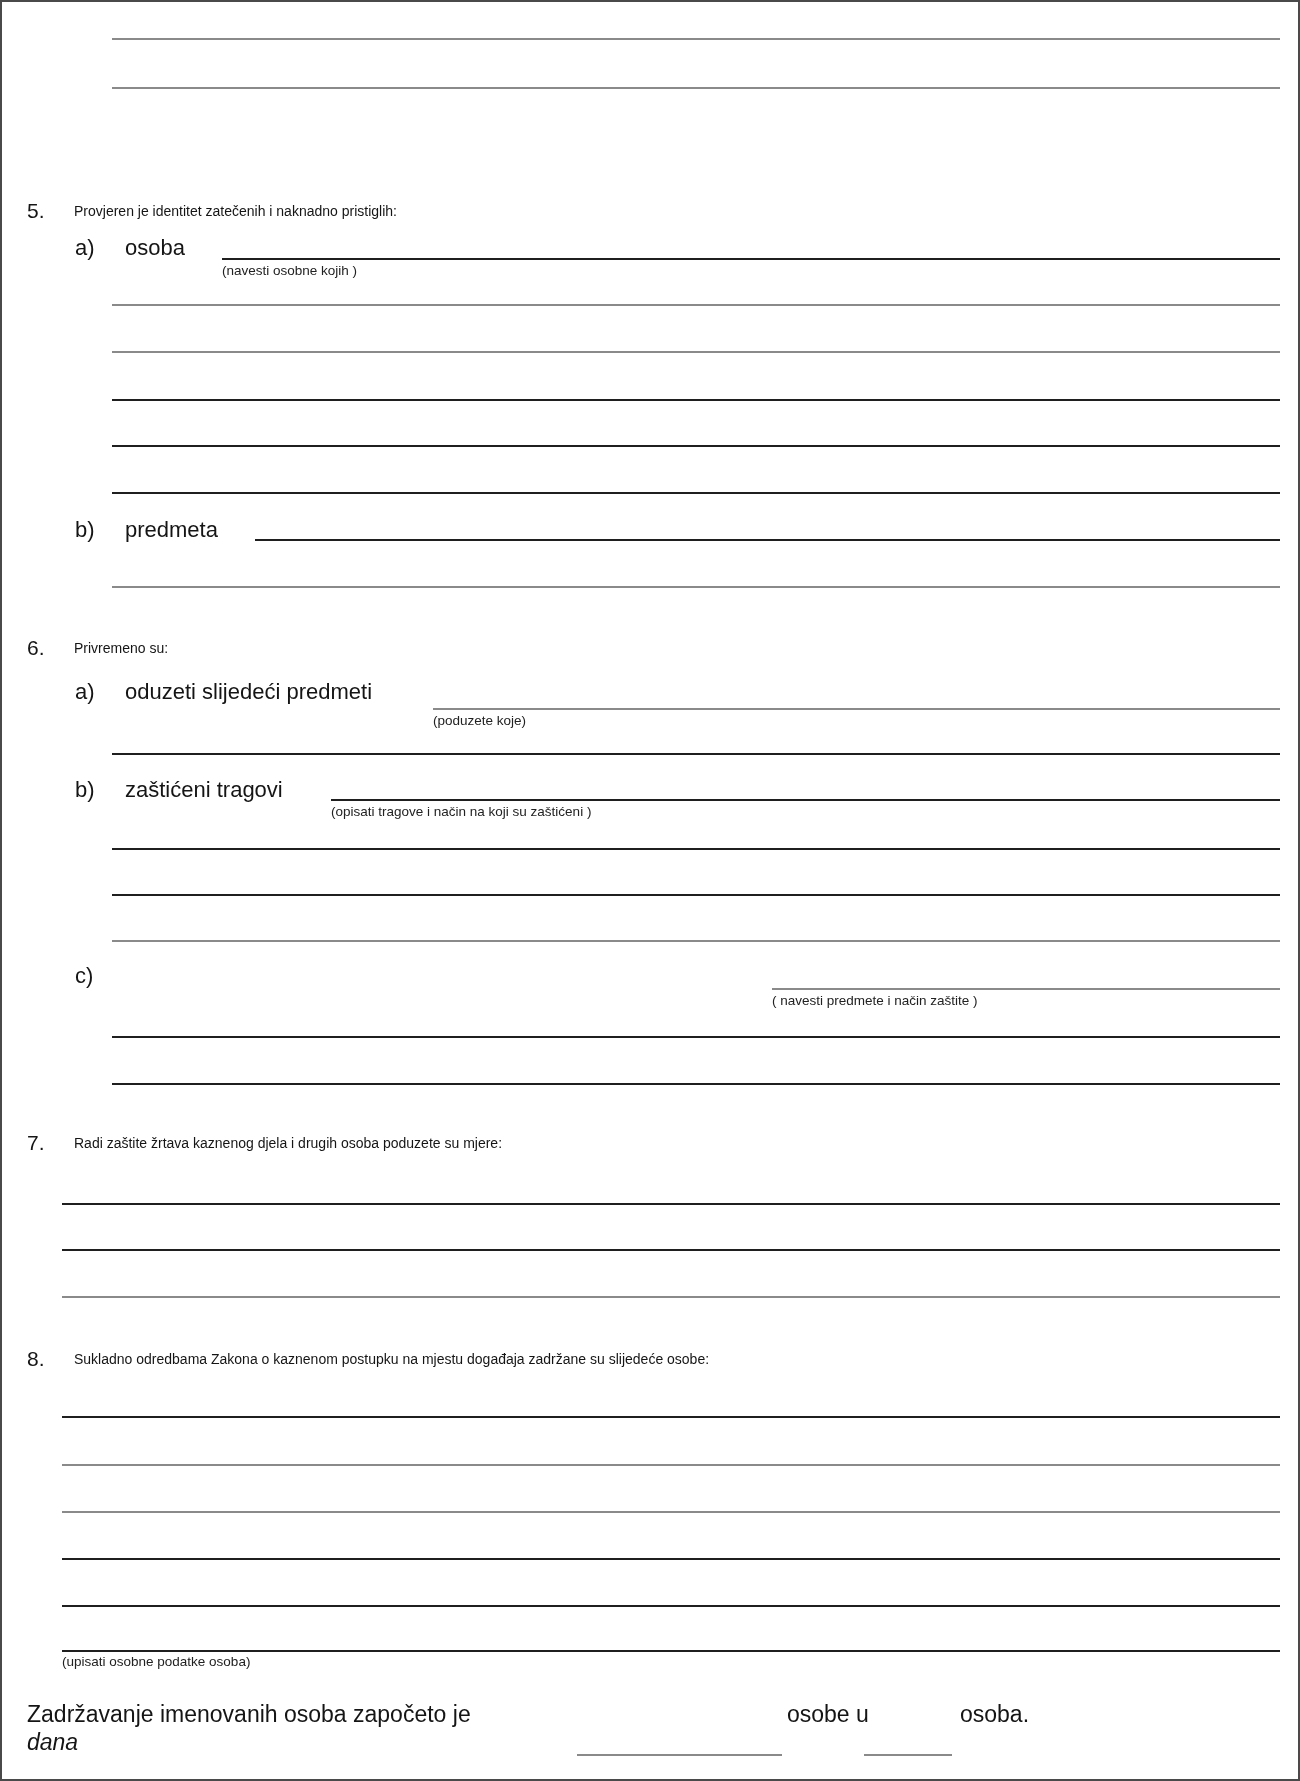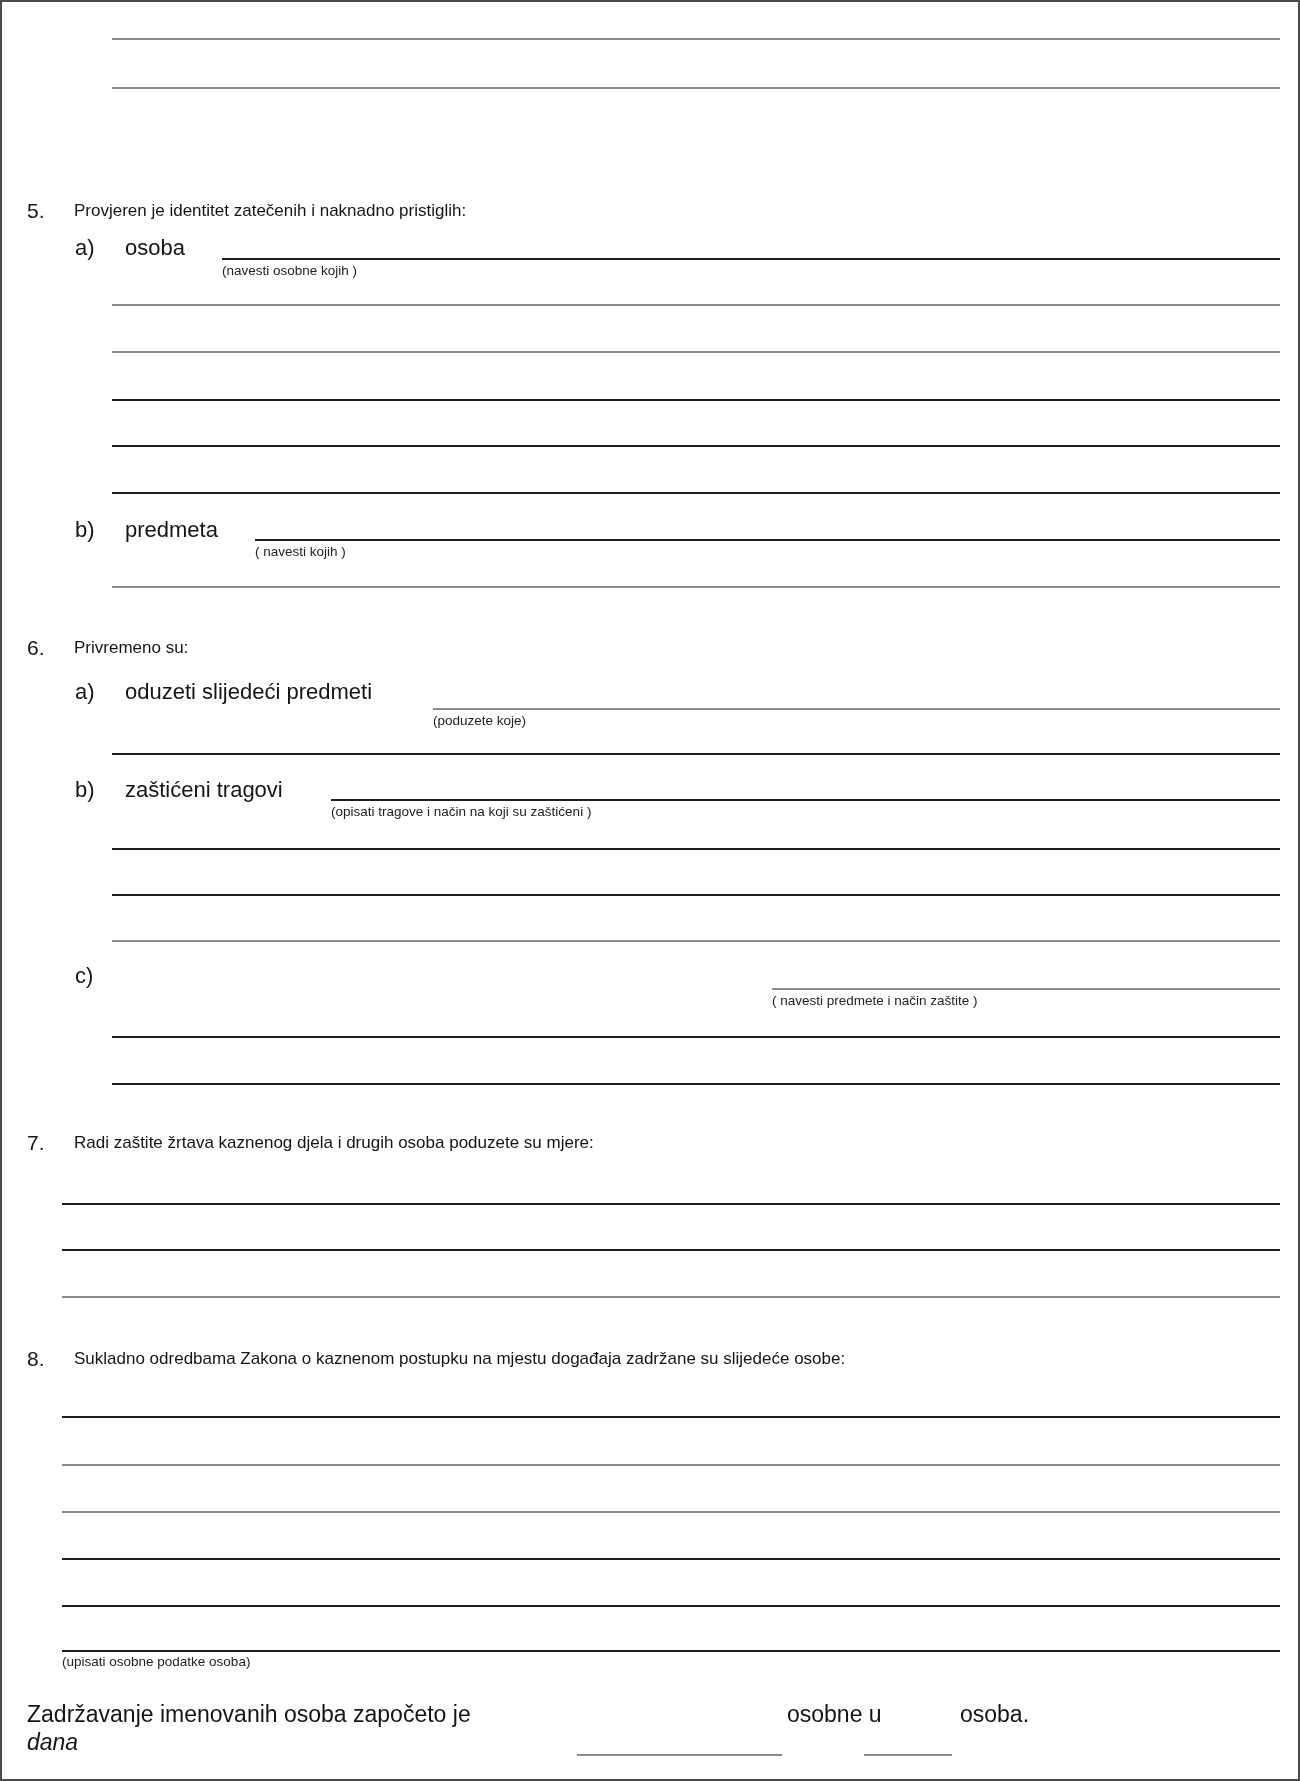--- a/index.html
+++ b/index.html
@@ -20,21 +20,21 @@
     color: #151515;
   }
   .abs { position: absolute; }
   .num {
     font-size: 21px;
     line-height: 26px;
     color: #151515;
     white-space: nowrap;
   }
   .ttl {
-    font-size: 17px;
+    font-size: 14px;
     line-height: 26px;
     color: #151515;
     white-space: nowrap;
   }
   .ltr, .lbl {
     font-size: 22px;
     line-height: 27px;
     color: #151515;
     white-space: nowrap;
   }
@@ -74,21 +74,20 @@
 
   <div class="abs ln grey" style="top:302px; left:110px; width:1168px;"></div>
   <div class="abs ln grey" style="top:349px; left:110px; width:1168px;"></div>
   <div class="abs ln" style="top:397px; left:110px; width:1168px;"></div>
   <div class="abs ln" style="top:443px; left:110px; width:1168px;"></div>
   <div class="abs ln" style="top:490px; left:110px; width:1168px;"></div>
 
   <div class="abs ltr" style="top:514px; left:73px;">b)</div>
   <div class="abs lbl" style="top:514px; left:123px;">predmeta</div>
   <div class="abs ln" style="top:537px; left:253px; width:1025px;"></div>
-  <div class="abs cap" style="top:542px; left:253px; width:1025px;">( navesti kojih )</div>
 
   <div class="abs ln grey" style="top:584px; left:110px; width:1168px;"></div>
 
   <div class="abs num" style="top:633px; left:25px;">6.</div>
   <div class="abs ttl" style="top:633px; left:72px;">Privremeno su:</div>
 
   <div class="abs ltr" style="top:676px; left:73px;">a)</div>
   <div class="abs lbl" style="top:676px; left:123px;">oduzeti slijedeći predmeti</div>
   <div class="abs ln grey" style="top:706px; left:431px; width:847px;"></div>
   <div class="abs cap" style="top:711px; left:431px; width:847px;">(poduzete koje)</div>
@@ -123,19 +122,19 @@
 
   <div class="abs ln" style="top:1414px; left:60px; width:1218px;"></div>
   <div class="abs ln grey" style="top:1462px; left:60px; width:1218px;"></div>
   <div class="abs ln grey" style="top:1509px; left:60px; width:1218px;"></div>
   <div class="abs ln" style="top:1556px; left:60px; width:1218px;"></div>
   <div class="abs ln" style="top:1603px; left:60px; width:1218px;"></div>
   <div class="abs ln" style="top:1648px; left:60px; width:1218px;"></div>
   <div class="abs foot" style="top:1698px; left:25px;">Zadržavanje imenovanih osoba započeto je</div>
 
   <div class="abs cap" style="top:1652px; left:60px; width:1218px;">(upisati osobne podatke osoba)</div>
-  <div class="abs foot" style="top:1698px; left:785px;">osobne u</div>
+  <div class="abs foot" style="top:1698px; left:785px;">osobe u</div>
   <div class="abs foot" style="top:1698px; left:958px;">osoba.</div>
   <div class="abs foot" style="top:1726px; left:25px;font-style:italic;">dana</div>
   <div class="abs ln grey" style="top:1752px; left:575px; width:205px;"></div>
   <div class="abs ln grey" style="top:1752px; left:862px; width:88px;"></div>
 
 </div>
 
 </body></html>

